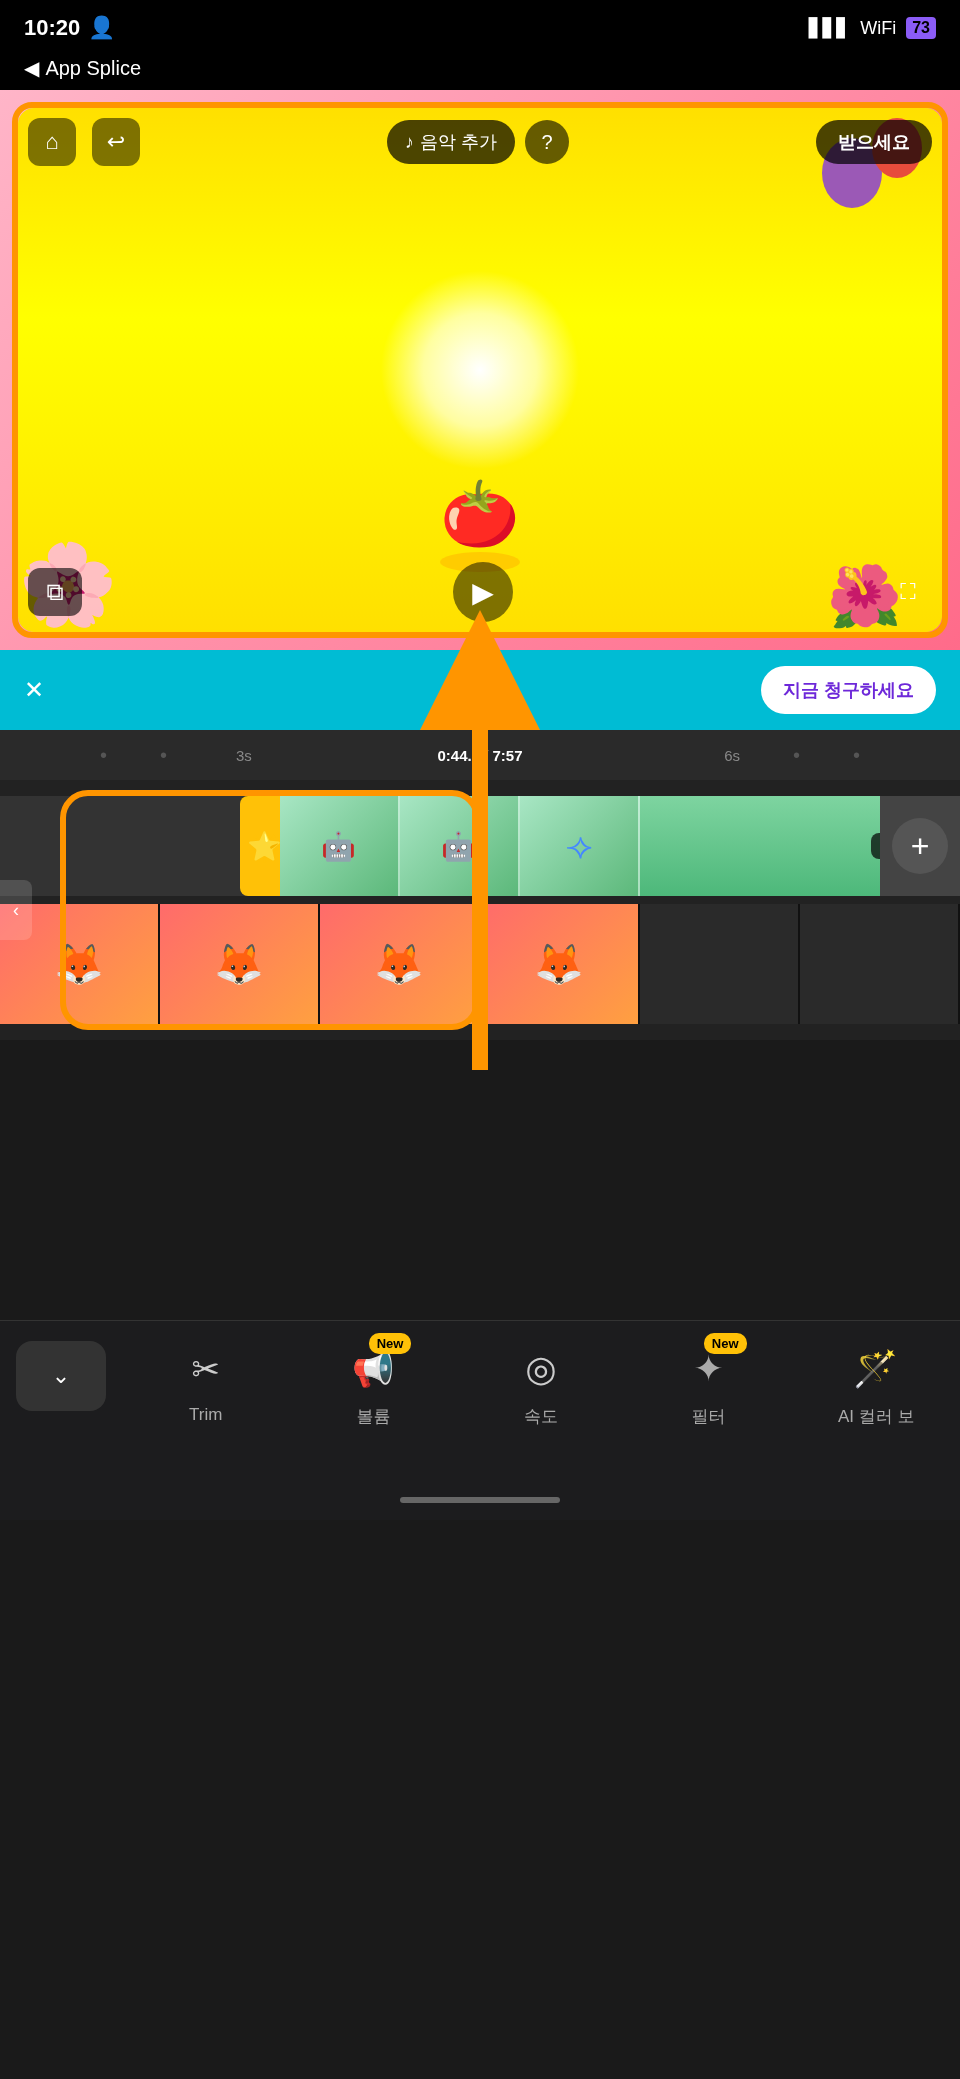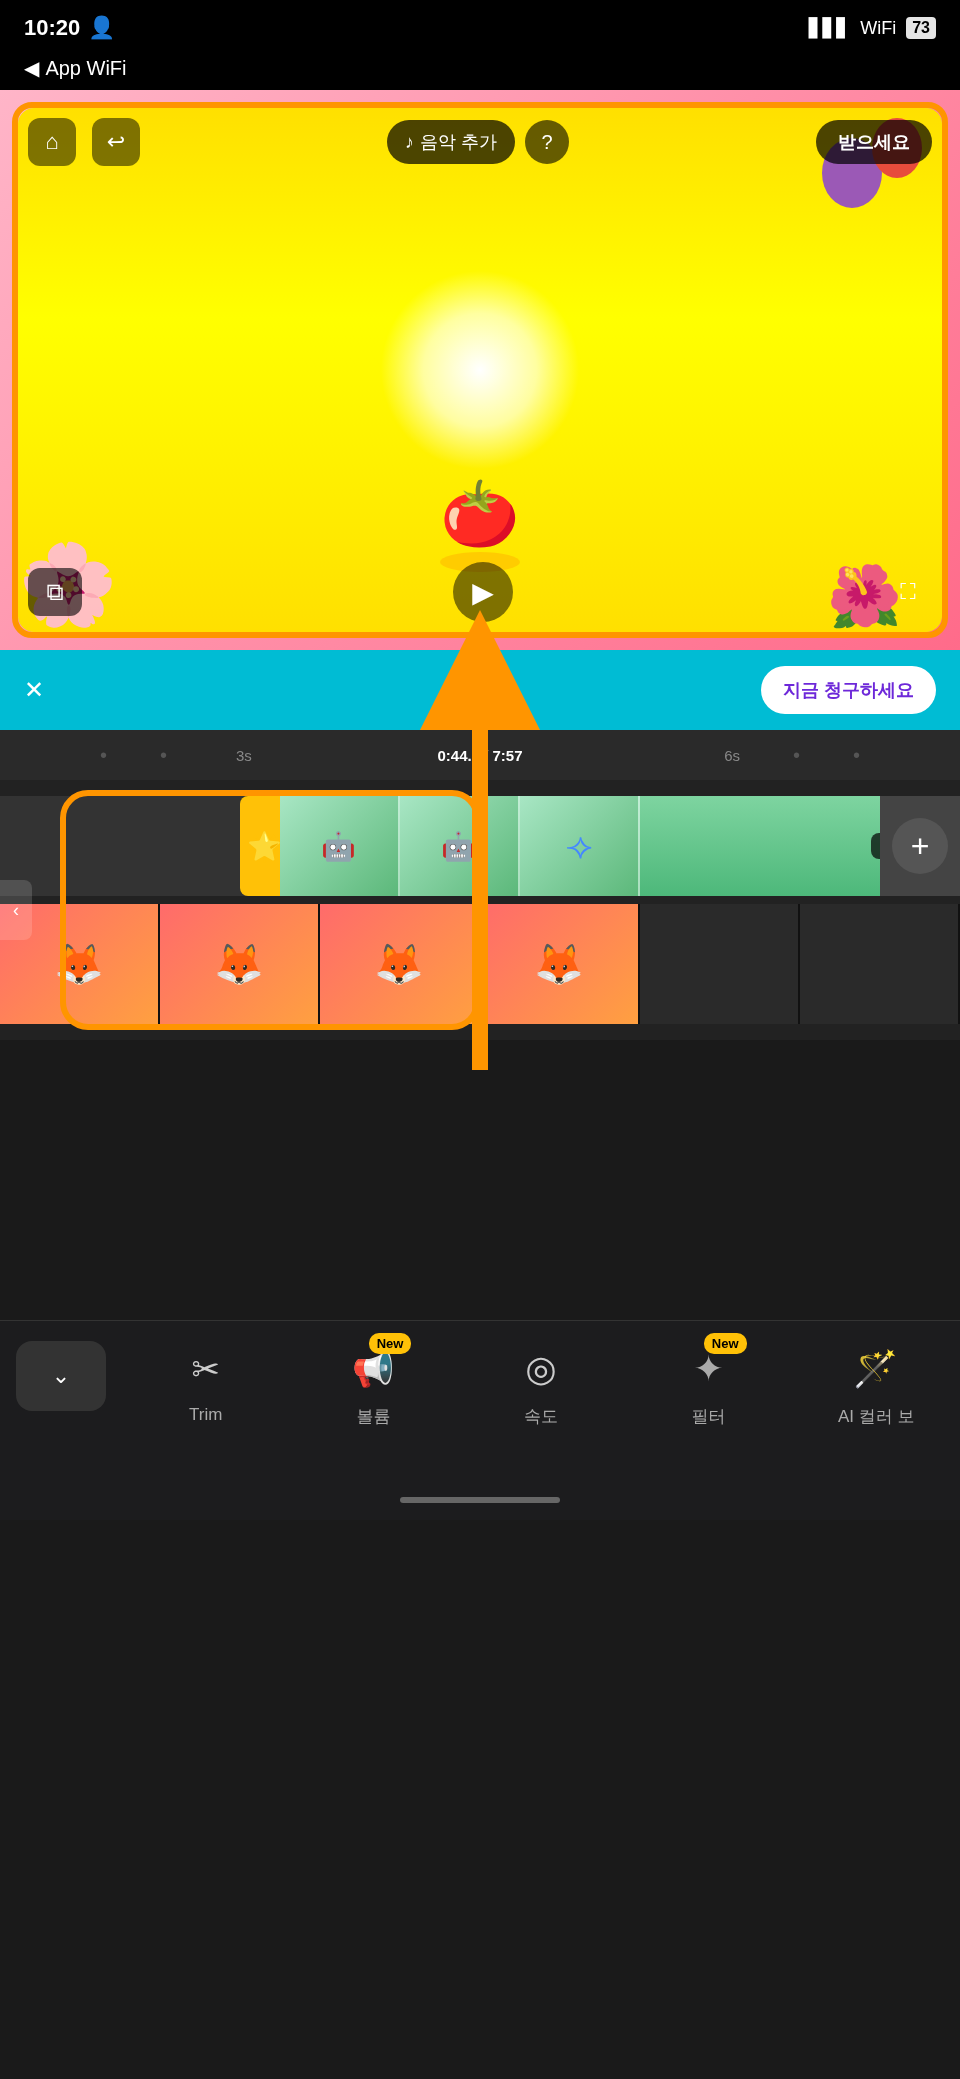--- a/index.html
+++ b/index.html
@@ -31,21 +31,21 @@
       align-items: flex-end;
       gap: 8px;
     }
     .status-icons {
       display: flex;
       align-items: center;
       gap: 10px;
       font-size: 18px;
     }
     .battery-badge {
-      background: #e5e5e5;
+      background: #8b5cf6;
       color: #000;
       border-radius: 4px;
       padding: 2px 6px;
       font-size: 16px;
       font-weight: 700;
     }
 
     
     .app-store-back {
       background: #000;
@@ -670,21 +670,21 @@
   </div>
   <div class="status-icons">
     <span>▋▋▋</span>
     <span>WiFi</span>
     <span class="battery-badge">73</span>
   </div>
 </div>
 
 <div class="app-store-back">
   <span>◀</span>
-  <span>App WiFi</span>
+  <span>App Splice</span>
 </div>
 
 <div class="video-preview-wrapper">
 
   <div class="video-preview-bg"></div>
 
   <div class="video-orange-border"></div>
 
   <div class="video-content">
     <div class="video-glow"></div>

